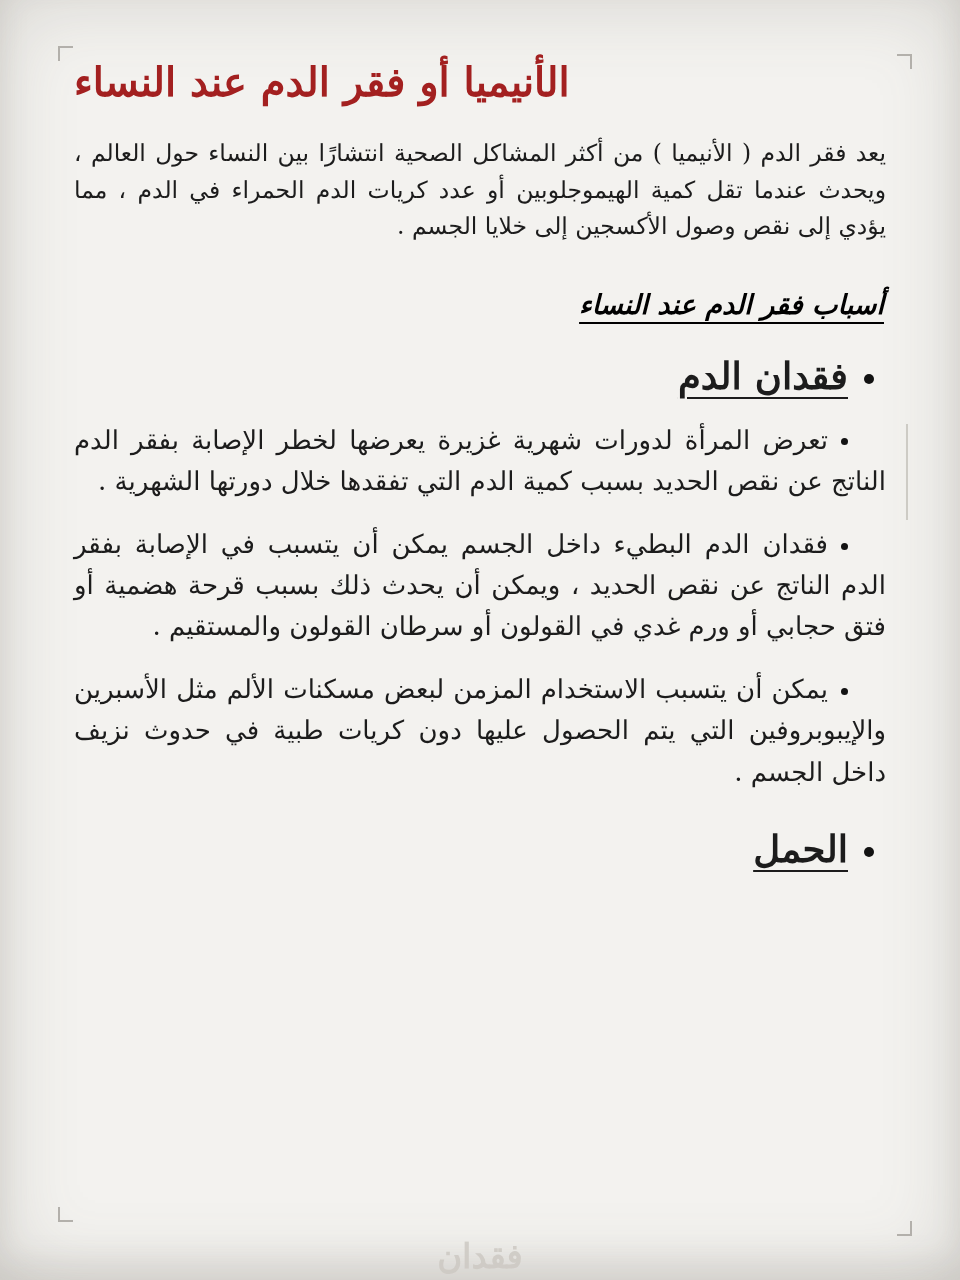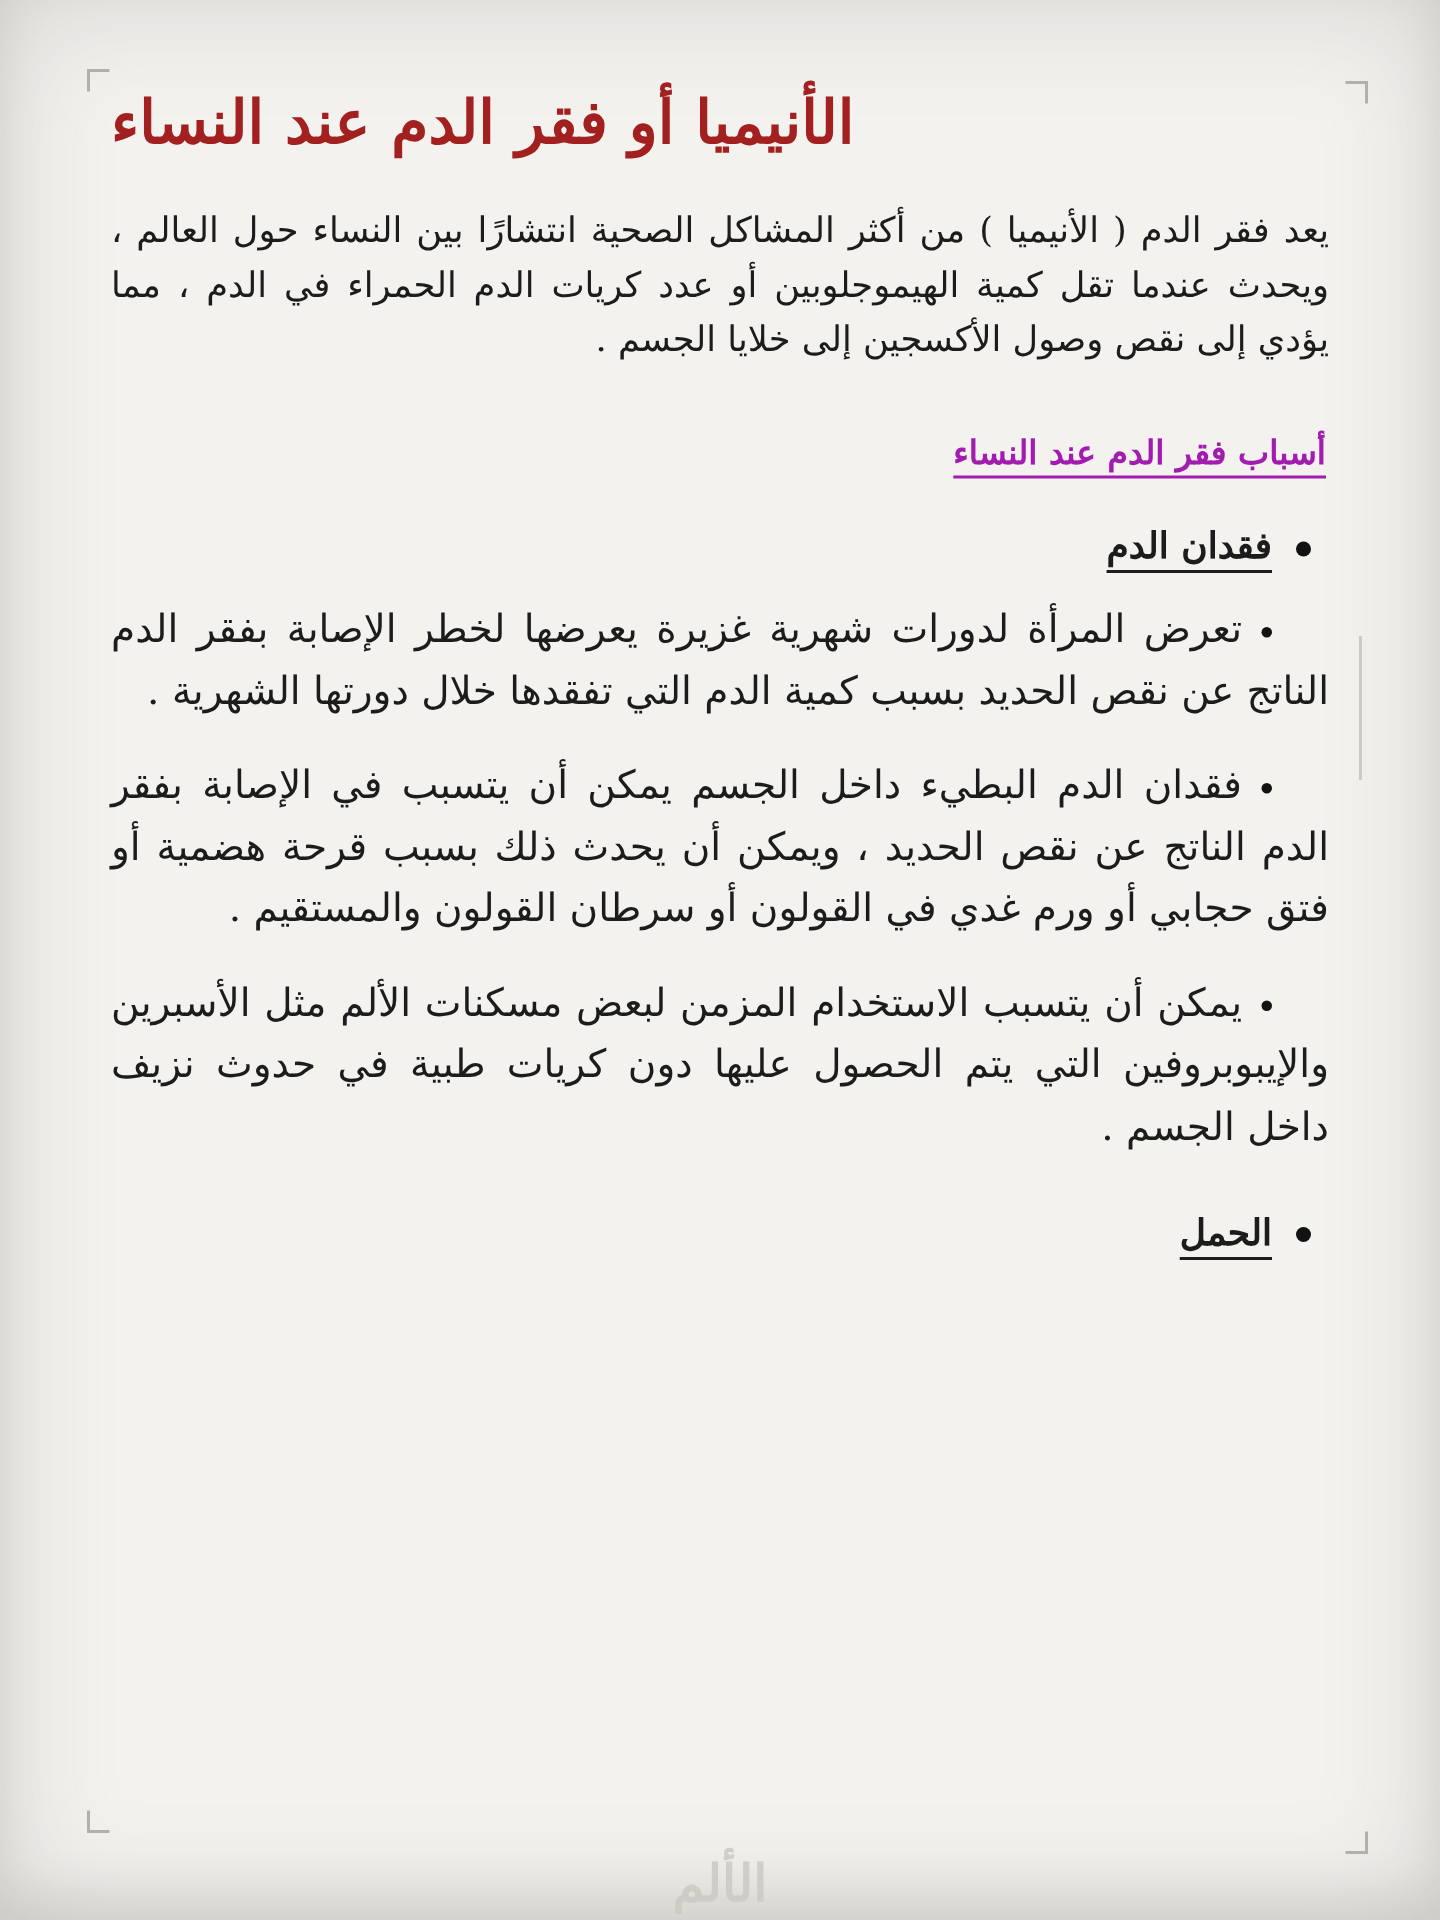--- a/index.html
+++ b/index.html
@@ -28,32 +28,33 @@
     margin-bottom:30px;
   }
   p.intro {
     font-size:23.5px;
     line-height:1.56;
     text-align:justify;
     text-align-last:right;
     margin-bottom:44px;
   }
   h2.causes {
-    color:#a21caf;
-    font-size:22px;
+    color:#000000;
+    font-size:27px;
     font-weight:bold;
     margin:4px 2px 8px;
+    font-style:italic;
   }
   .u {
     text-decoration:underline;
     text-underline-offset:8px;
     text-decoration-thickness:2px;
   }
   h3.cause-h {
-    font-size:24px;
+    font-size:37px;
     font-weight:bold;
     margin:34px 0 22px;
     text-indent:12px;
   }
   .dot {
     display:inline-block;
     width:10px; height:10px;
     background:#121212;
     border-radius:50%;
     margin-left:16px;
@@ -127,13 +128,13 @@
   <div class="cause">
   </div>
 
 
   <div class="cause">
     <h3 class="cause-h"><span class="dot"></span><span class="u">الحمل</span></h3>
   </div>
 
 </div>
 
-<div class="watermark">الألم</div>
+<div class="watermark">فقدان</div>
 
 </body></html>

